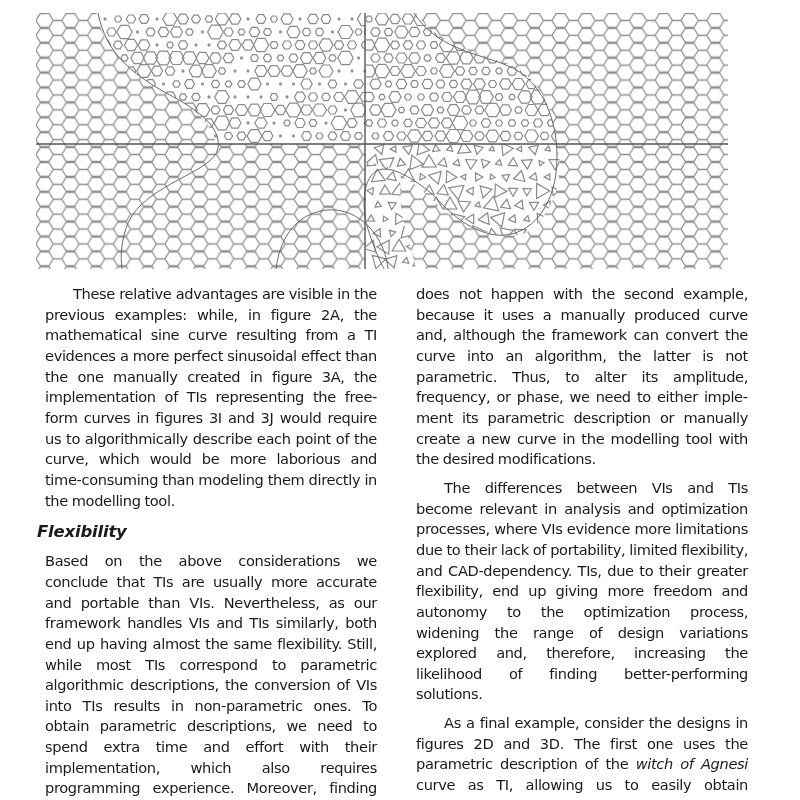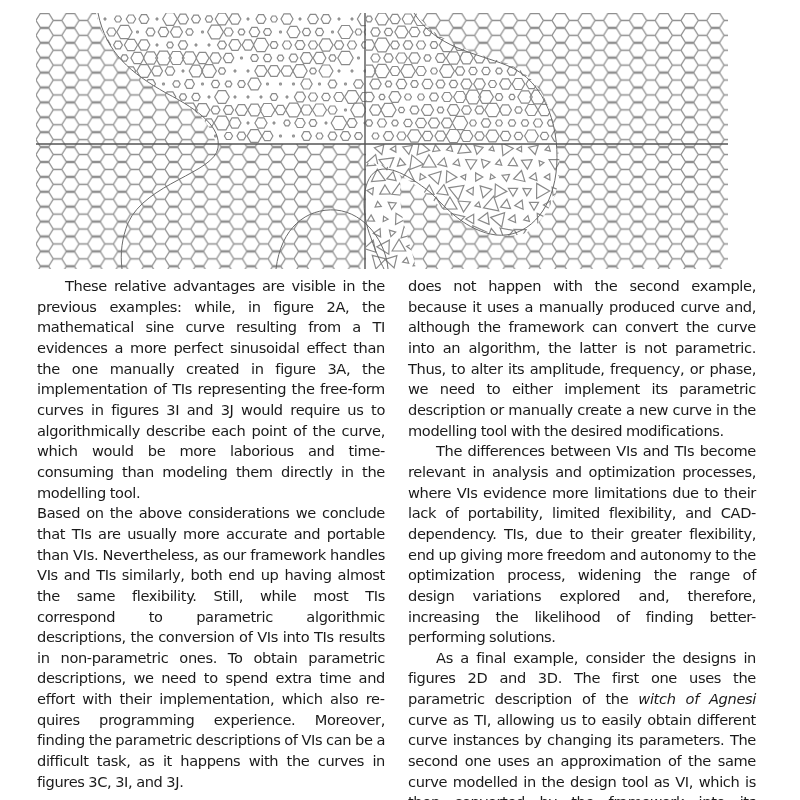--- a/index.html
+++ b/index.html
@@ -29,21 +29,21 @@
     top: 276px;
     width: 348px;
     font-size: 14.6px;
     line-height: 20.65px;
     letter-spacing: -0.35px;
     word-spacing: -0.5px;
   }
   .col-left { left: 37px; }
   .col-right { left: 408px; }
   .para {
-    margin: 0;
+    margin: 8px;
     text-align: justify;
     hyphens: manual;
   }
   .para.indent { text-indent: 28px; }
   .section-heading {
     margin: 10px 0 0 0;
     font-weight: bold;
     font-style: italic;
     font-size: 16.5px;
     line-height: 22px;
@@ -637,20 +637,21 @@
     <path d="M62,0 C70,40 95,60 130,80 C165,98 185,115 182,135 C178,160 110,170 92,210 C86,225 84,240 86,256" fill="none" stroke="#6a6a6a" stroke-width="1"></path>
     <path d="M240,256 C245,215 270,195 300,197 C330,200 350,230 352,256" fill="none" stroke="#6a6a6a" stroke-width="1"></path>
     <path d="M378,0 C400,35 440,40 470,52 C512,68 525,120 520,160 C515,200 490,225 460,222 C430,218 410,195 395,180 C380,168 355,150 340,158 C325,168 325,200 335,225 C340,240 345,250 348,256" fill="none" stroke="#6a6a6a" stroke-width="1"></path>
     <line x1="0" y1="131" x2="692" y2="131" stroke="#555555" stroke-width="1.4"></line>
     <line x1="329" y1="0" x2="329" y2="256" stroke="#555555" stroke-width="1.4"></line>
   </svg>
 </div>
 
 <div class="column col-left">
   <p class="para indent">These relative advantages are visible in the previ­ous examples: while, in figure 2A, the mathematical sine curve resulting from a TI evidences a more per­fect sinusoidal effect than the one manually created in figure 3A, the implementation of TIs represent­ing the free-form curves in figures 3I and 3J would require us to algorithmically describe each point of the curve, which would be more laborious and time-consuming than modeling them directly in the mod­elling tool.</p>
+  <h3 class="section-heading">Flexibility</h3>
   <p class="para">Based on the above considerations we conclude that TIs are usually more accurate and portable than VIs. Nevertheless, as our framework handles VIs and TIs similarly, both end up having almost the same flexi­bility.  Still, while most TIs correspond to parametric algorithmic descriptions, the conversion of VIs into TIs results in non-parametric ones.  To obtain para­metric descriptions, we need to spend extra time and effort with their implementation, which also re­quires programming experience.  Moreover, finding the parametric descriptions of VIs can be a difficult task, as it happens with the curves in figures 3C, 3I, and 3J.</p>
 
 </div>
 
 <div class="column col-right">
   <p class="para">does not happen with the second example, because it uses a manually produced curve and, although the framework can convert the curve into an algorithm, the latter is not parametric.  Thus, to alter its ampli­tude, frequency, or phase, we need to either imple­ment its parametric description or manually create a new curve in the modelling tool with the desired modifications.</p>
   <p class="para indent">The differences between VIs and TIs become rel­evant in analysis and optimization processes, where VIs evidence more limitations due to their lack of portability, limited flexibility, and CAD-dependency. TIs, due to their greater flexibility, end up giving more freedom and autonomy to the optimization process, widening the range of design variations explored and, therefore, increasing the likelihood of finding better-performing solutions.</p>
   <p class="para indent"><span>As a final example, consider the designs in fig­ures 2D and 3D. The first one uses the parametric de­scription of the </span><em>witch of Agnesi</em><span> curve as TI, allowing us to easily obtain different curve instances by chang­ing its parameters.  The second one uses an approx­imation of the same curve modelled in the design tool as VI, which is then converted by the framework into its algorithmic but non-parametric description. In practice, when combining the TI with the optimiza-</span></p>
 </div>
 

